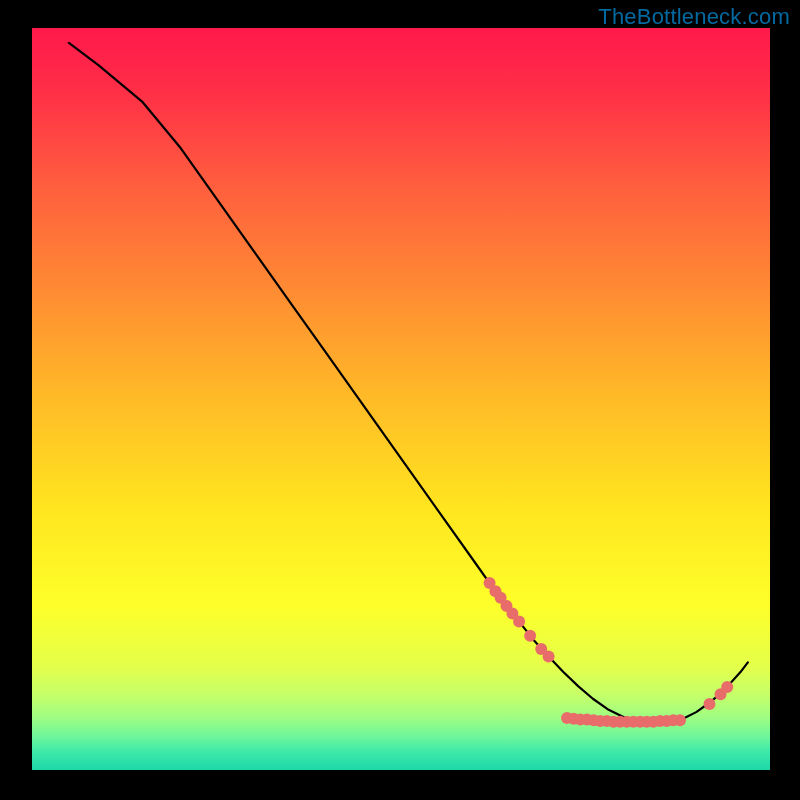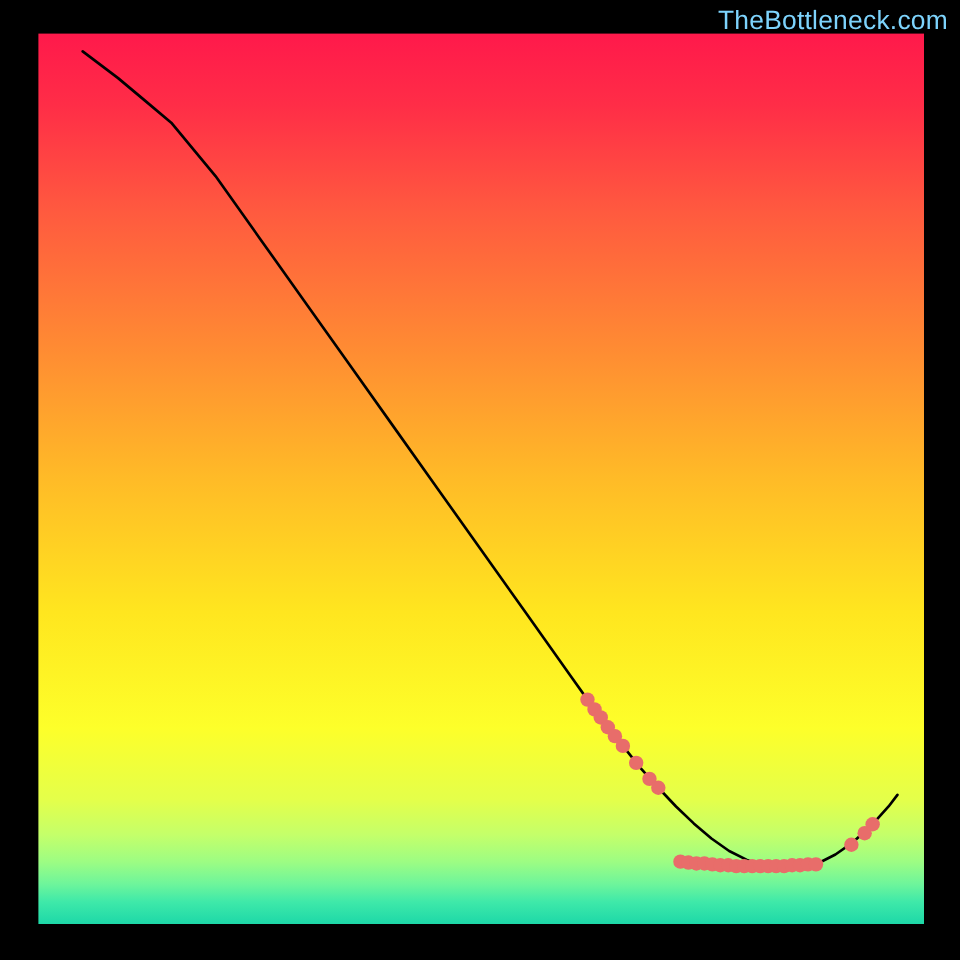--- a/index.html
+++ b/index.html
@@ -17,21 +17,21 @@
   }
   svg {
     display: block;
   }
   .watermark {
     position: absolute;
     top: 4px;
     right: 10px;
     font-family: Arial, Helvetica, sans-serif;
     font-size: 22px;
-    color: #7dd3fc;
+    color: #0369a1;
     letter-spacing: 0.2px;
     user-select: none;
   }
 </style>
 </head>
 <body>
 
 <div class="chart-container">
   <svg id="chart-svg" width="800" height="800" viewBox="0 0 800 800">
     <defs>

